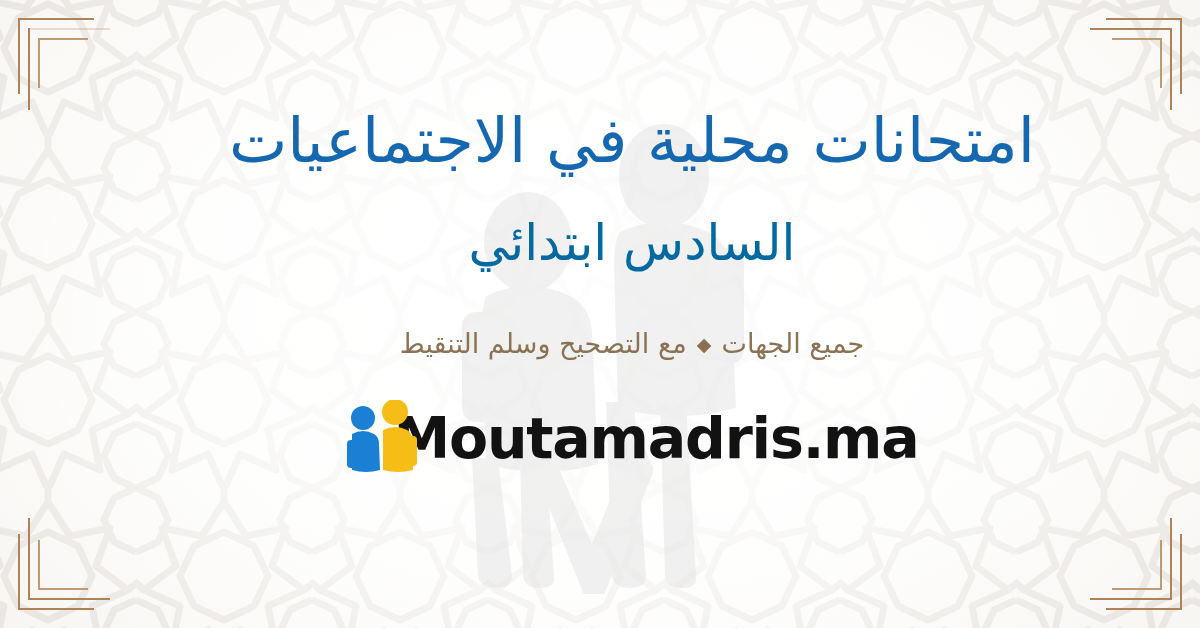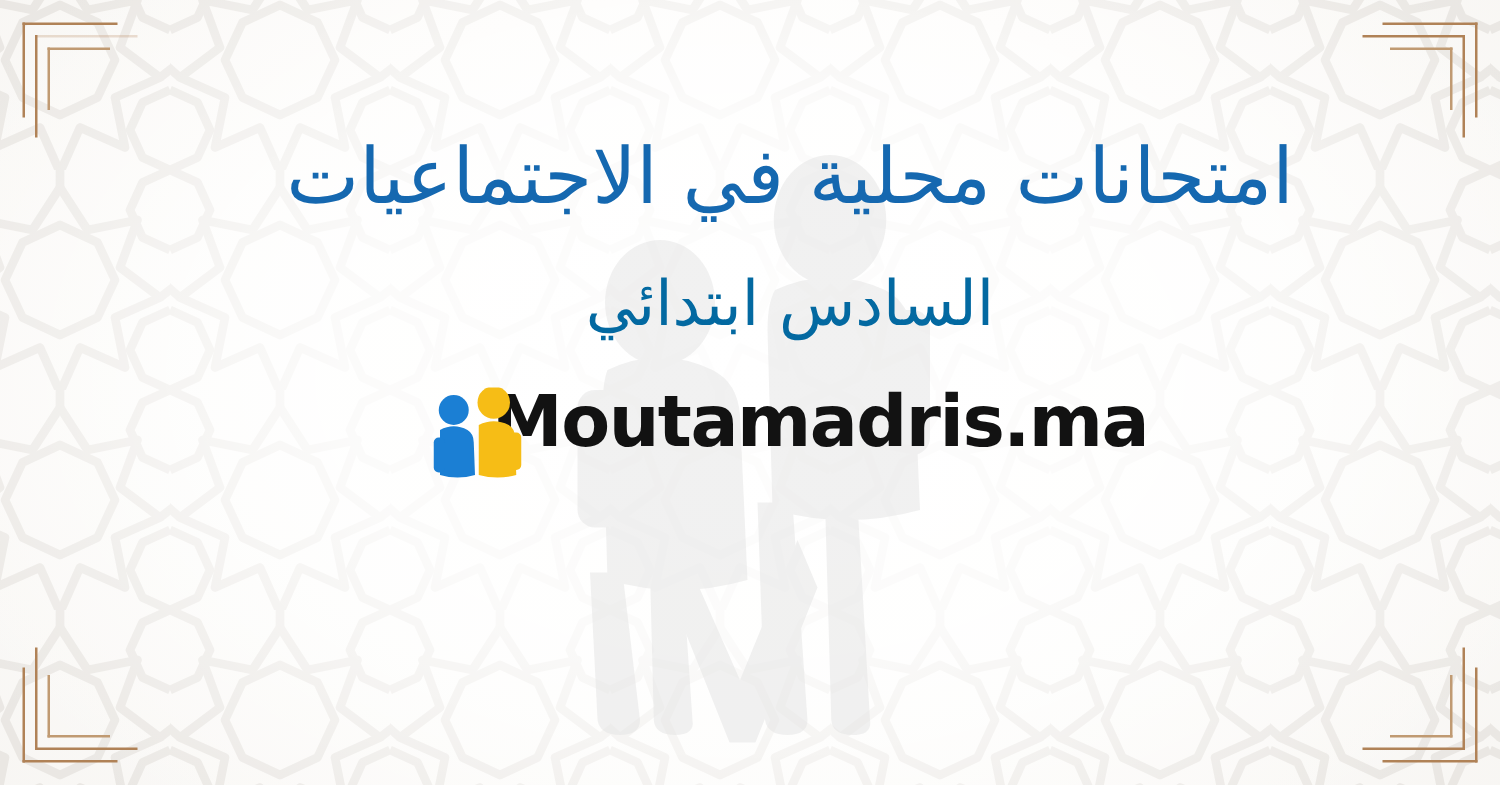--- a/index.html
+++ b/index.html
@@ -137,21 +137,21 @@
     font-size: 19px;
     vertical-align: 2px;
     padding: 0 10px;
     display: inline-block;
   }
 
   
   .brand {
     margin-top: 40px;
     display: flex;
-    align-items: flex-start;
+    align-items: center;
     justify-content: center;
     gap: 0;
   }
   .brand-mark {
     position: relative;
     width: 74px;
     height: 76px;
     margin-right: -26px;
     margin-bottom: 2px;
     z-index: 2;
@@ -257,20 +257,23 @@
     <span class="h b3h" style="background:#c09a72"></span>
     <span class="v b3v" style="background:#c09a72"></span>
   </div>
 
   <div class="content">
 
     <div class="title-main" style="color:#1568b0">امتحانات محلية في الاجتماعيات</div>
 
     <div class="title-sub" style="color:#0369a1">السادس ابتدائي</div>
 
+    <div class="tagline" style="color:#8a7354">
+      <span>جميع الجهات</span><span class="sep" style="color:#8b6f4e">◆</span><span>مع التصحيح وسلم التنقيط</span>
+    </div>
 
     <div class="brand">
       <div class="brand-mark">
         <svg viewBox="0 0 74 76" xmlns="http://www.w3.org/2000/svg">
 
           <circle cx="18" cy="18" r="12" fill="#1b7fd4"></circle>
           <path d="M7 34 q11 -6 22 0 q5 3 5 10 l1 26 q-14 4 -28 0 l0 -26 q0 -7 0 -10 Z" fill="#1b7fd4"></path>
           <rect x="2" y="40" width="9" height="28" rx="4" fill="#1b7fd4"></rect>
 
           <circle cx="50" cy="12" r="13" fill="#f6bd16"></circle>

